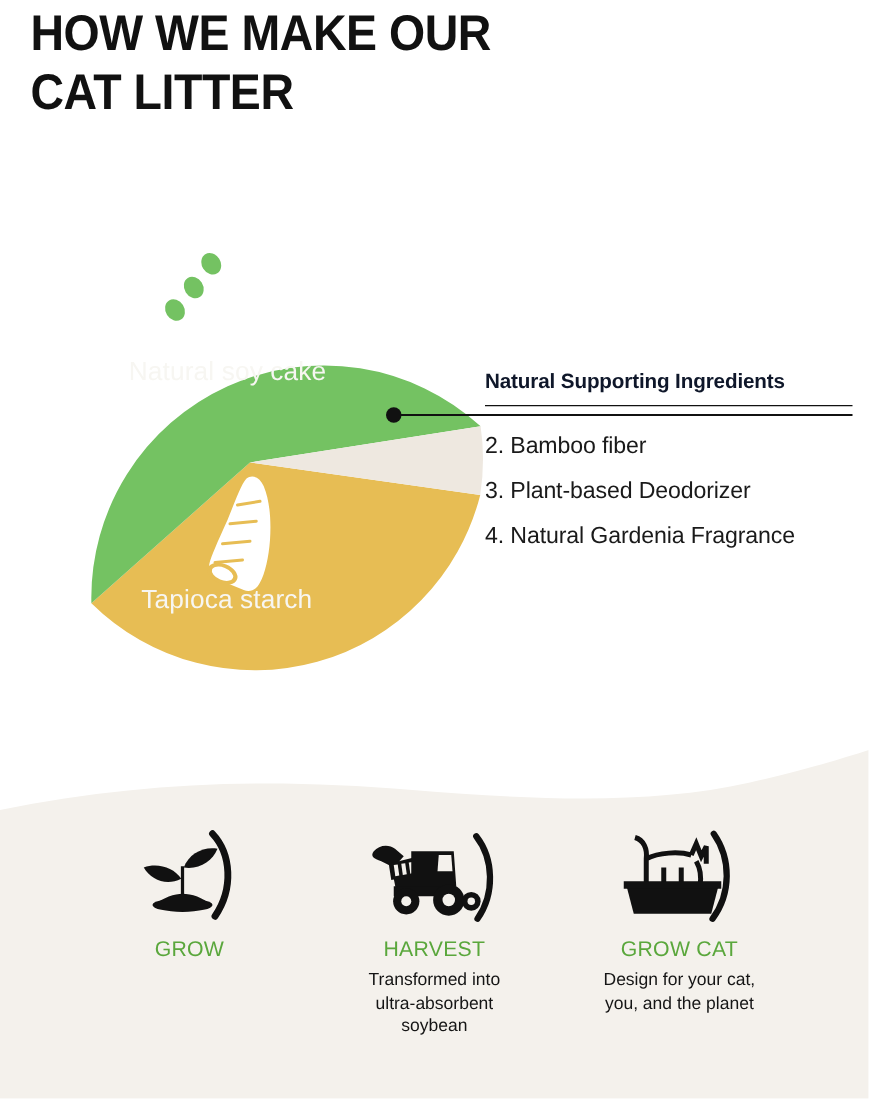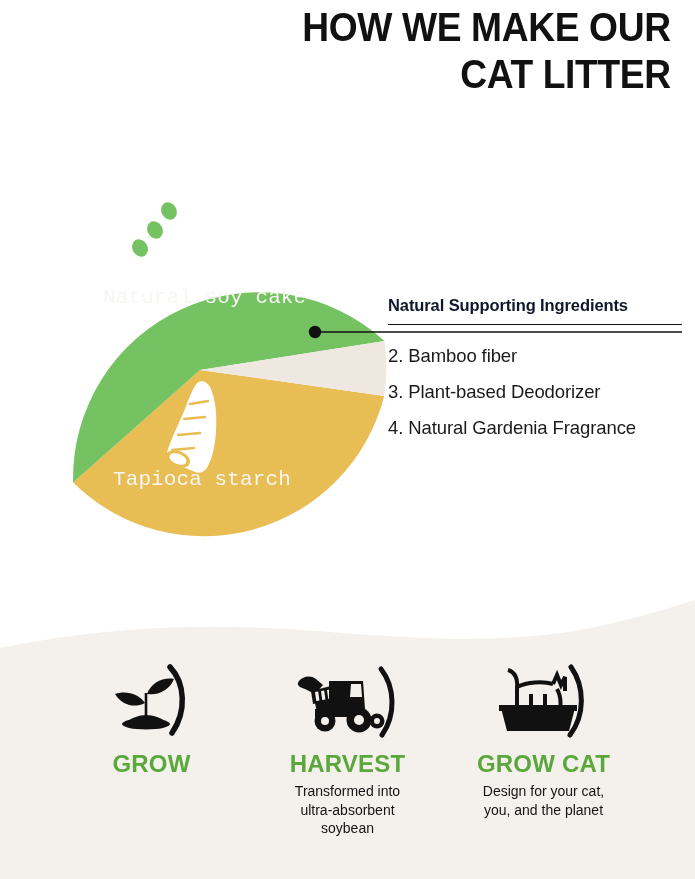--- a/index.html
+++ b/index.html
@@ -13,21 +13,21 @@
     position:relative;
     width:695px; height:879px;
     background:#ffffff;
   }
 
   
   #title-block{
     position:absolute;
     left:0; top:0;
     width:695px;
-    text-align:right;
+    text-align:left;
     padding-top:4px;
   }
   .title-line{
     display:block;
     font-family:"Liberation Sans", sans-serif;
     font-weight:bold;
     font-size:40px;
     line-height:47px;
     letter-spacing:-0.4px;
     color:#111111;
@@ -39,21 +39,21 @@
     position:absolute;
     left:8px; top:176px;
     width:390px; height:380px;
   }
   #pie-svg{ display:block; }
 
   .pie-label{
     position:absolute;
     color:#f7f6f2;
     font-size:21px;
-    font-family:Liberation Mono, monospace;
+    font-family:Liberation Sans, sans-serif;
     white-space:nowrap;
     letter-spacing:0.1px;
   }
   #label-soy{ left:95px; top:110px; }
   #label-tapioca{ left:105px; top:292px; }
 
   
   #leader{
     position:absolute;
     left:308px; top:325px;
@@ -112,22 +112,22 @@
   }
   .feature-icon{
     height:82px;
     display:flex;
     align-items:center;
     justify-content:center;
   }
   .feature-title{
     display:block;
     color:#5aa73c;
-    font-weight:bold;
-    font-size:24px;
+    font-weight:normal;
+    font-size:17px;
     letter-spacing:0.2px;
     margin-top:8px;
   }
   .feature-desc{
     display:block;
     color:#151515;
     font-size:14px;
     line-height:18.5px;
     margin-top:4px;
     padding:0 22px;

